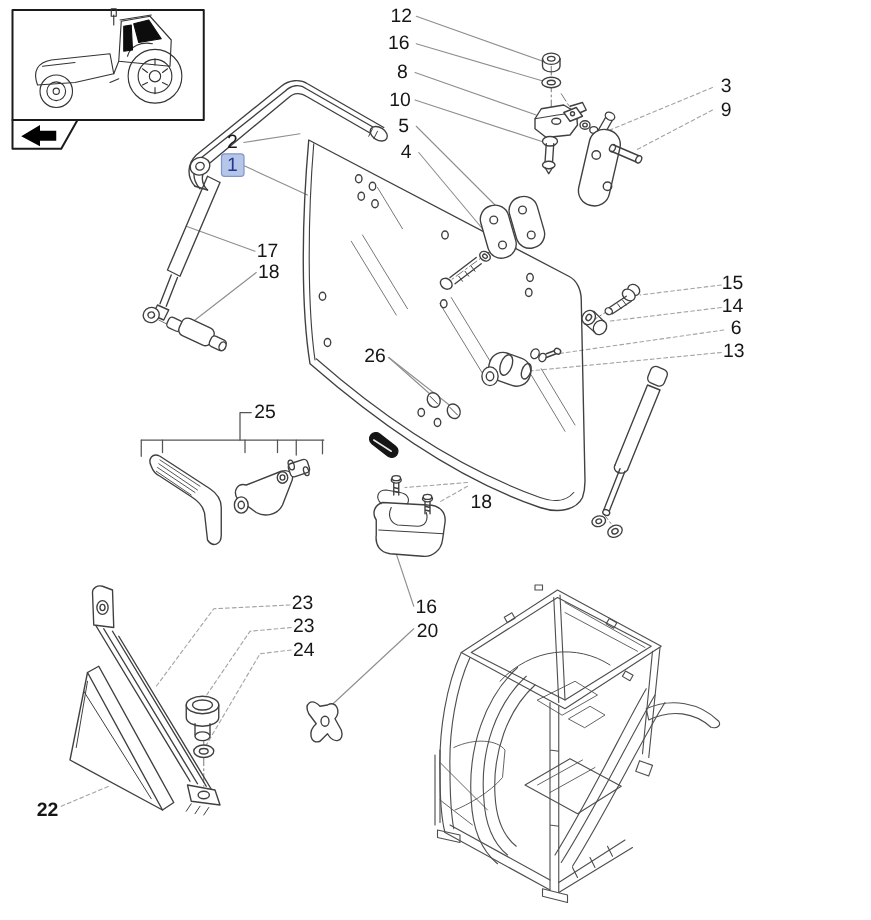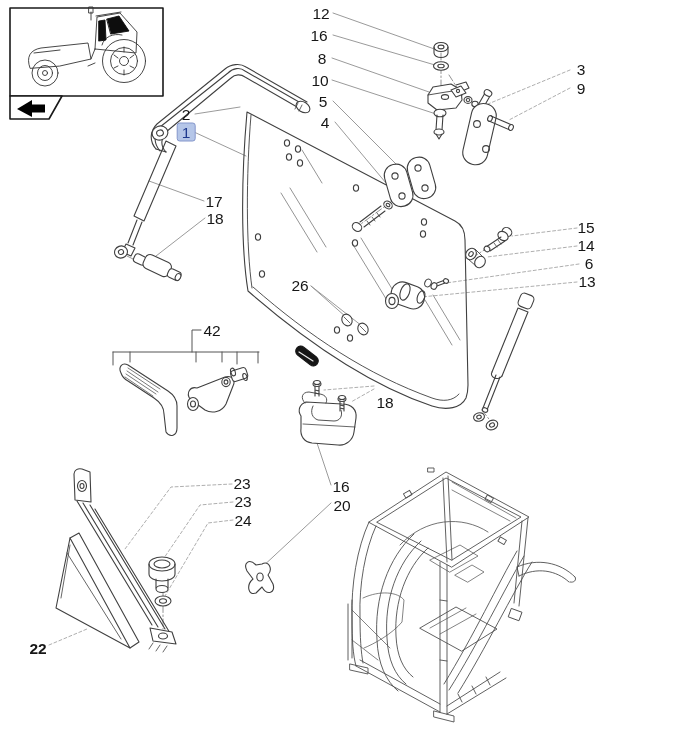--- a/index.html
+++ b/index.html
@@ -349,21 +349,21 @@
       <div class="callout" style="left: 581px; top: 88px;">9</div>
       <div class="callout" style="left: 186px; top: 114px;">2</div>
       <div class="callout hl" style="left: 186px; top: 132px; background: rgb(181, 198, 232); border: 1px solid rgb(132, 150, 203); color: rgb(31, 58, 143);">1</div>
       <div class="callout" style="left: 214px; top: 201px;">17</div>
       <div class="callout" style="left: 215px; top: 218px;">18</div>
       <div class="callout" style="left: 586px; top: 227px;">15</div>
       <div class="callout" style="left: 586px; top: 245px;">14</div>
       <div class="callout" style="left: 589px; top: 263px;">6</div>
       <div class="callout" style="left: 587px; top: 281px;">13</div>
       <div class="callout" style="left: 300px; top: 285px;">26</div>
-      <div class="callout" style="left: 212px; top: 330px;">42</div>
+      <div class="callout" style="left: 212px; top: 330px;">25</div>
       <div class="callout" style="left: 385px; top: 402px;">18</div>
       <div class="callout" style="left: 341px; top: 486px;">16</div>
       <div class="callout" style="left: 342px; top: 505px;">20</div>
       <div class="callout" style="left: 242px; top: 483px;">23</div>
       <div class="callout" style="left: 243px; top: 501px;">23</div>
       <div class="callout" style="left: 243px; top: 520px;">24</div>
       <div class="callout" style="left: 38px; top: 648px; font-weight: bold;">22</div>
     </div>
 </div>
 

